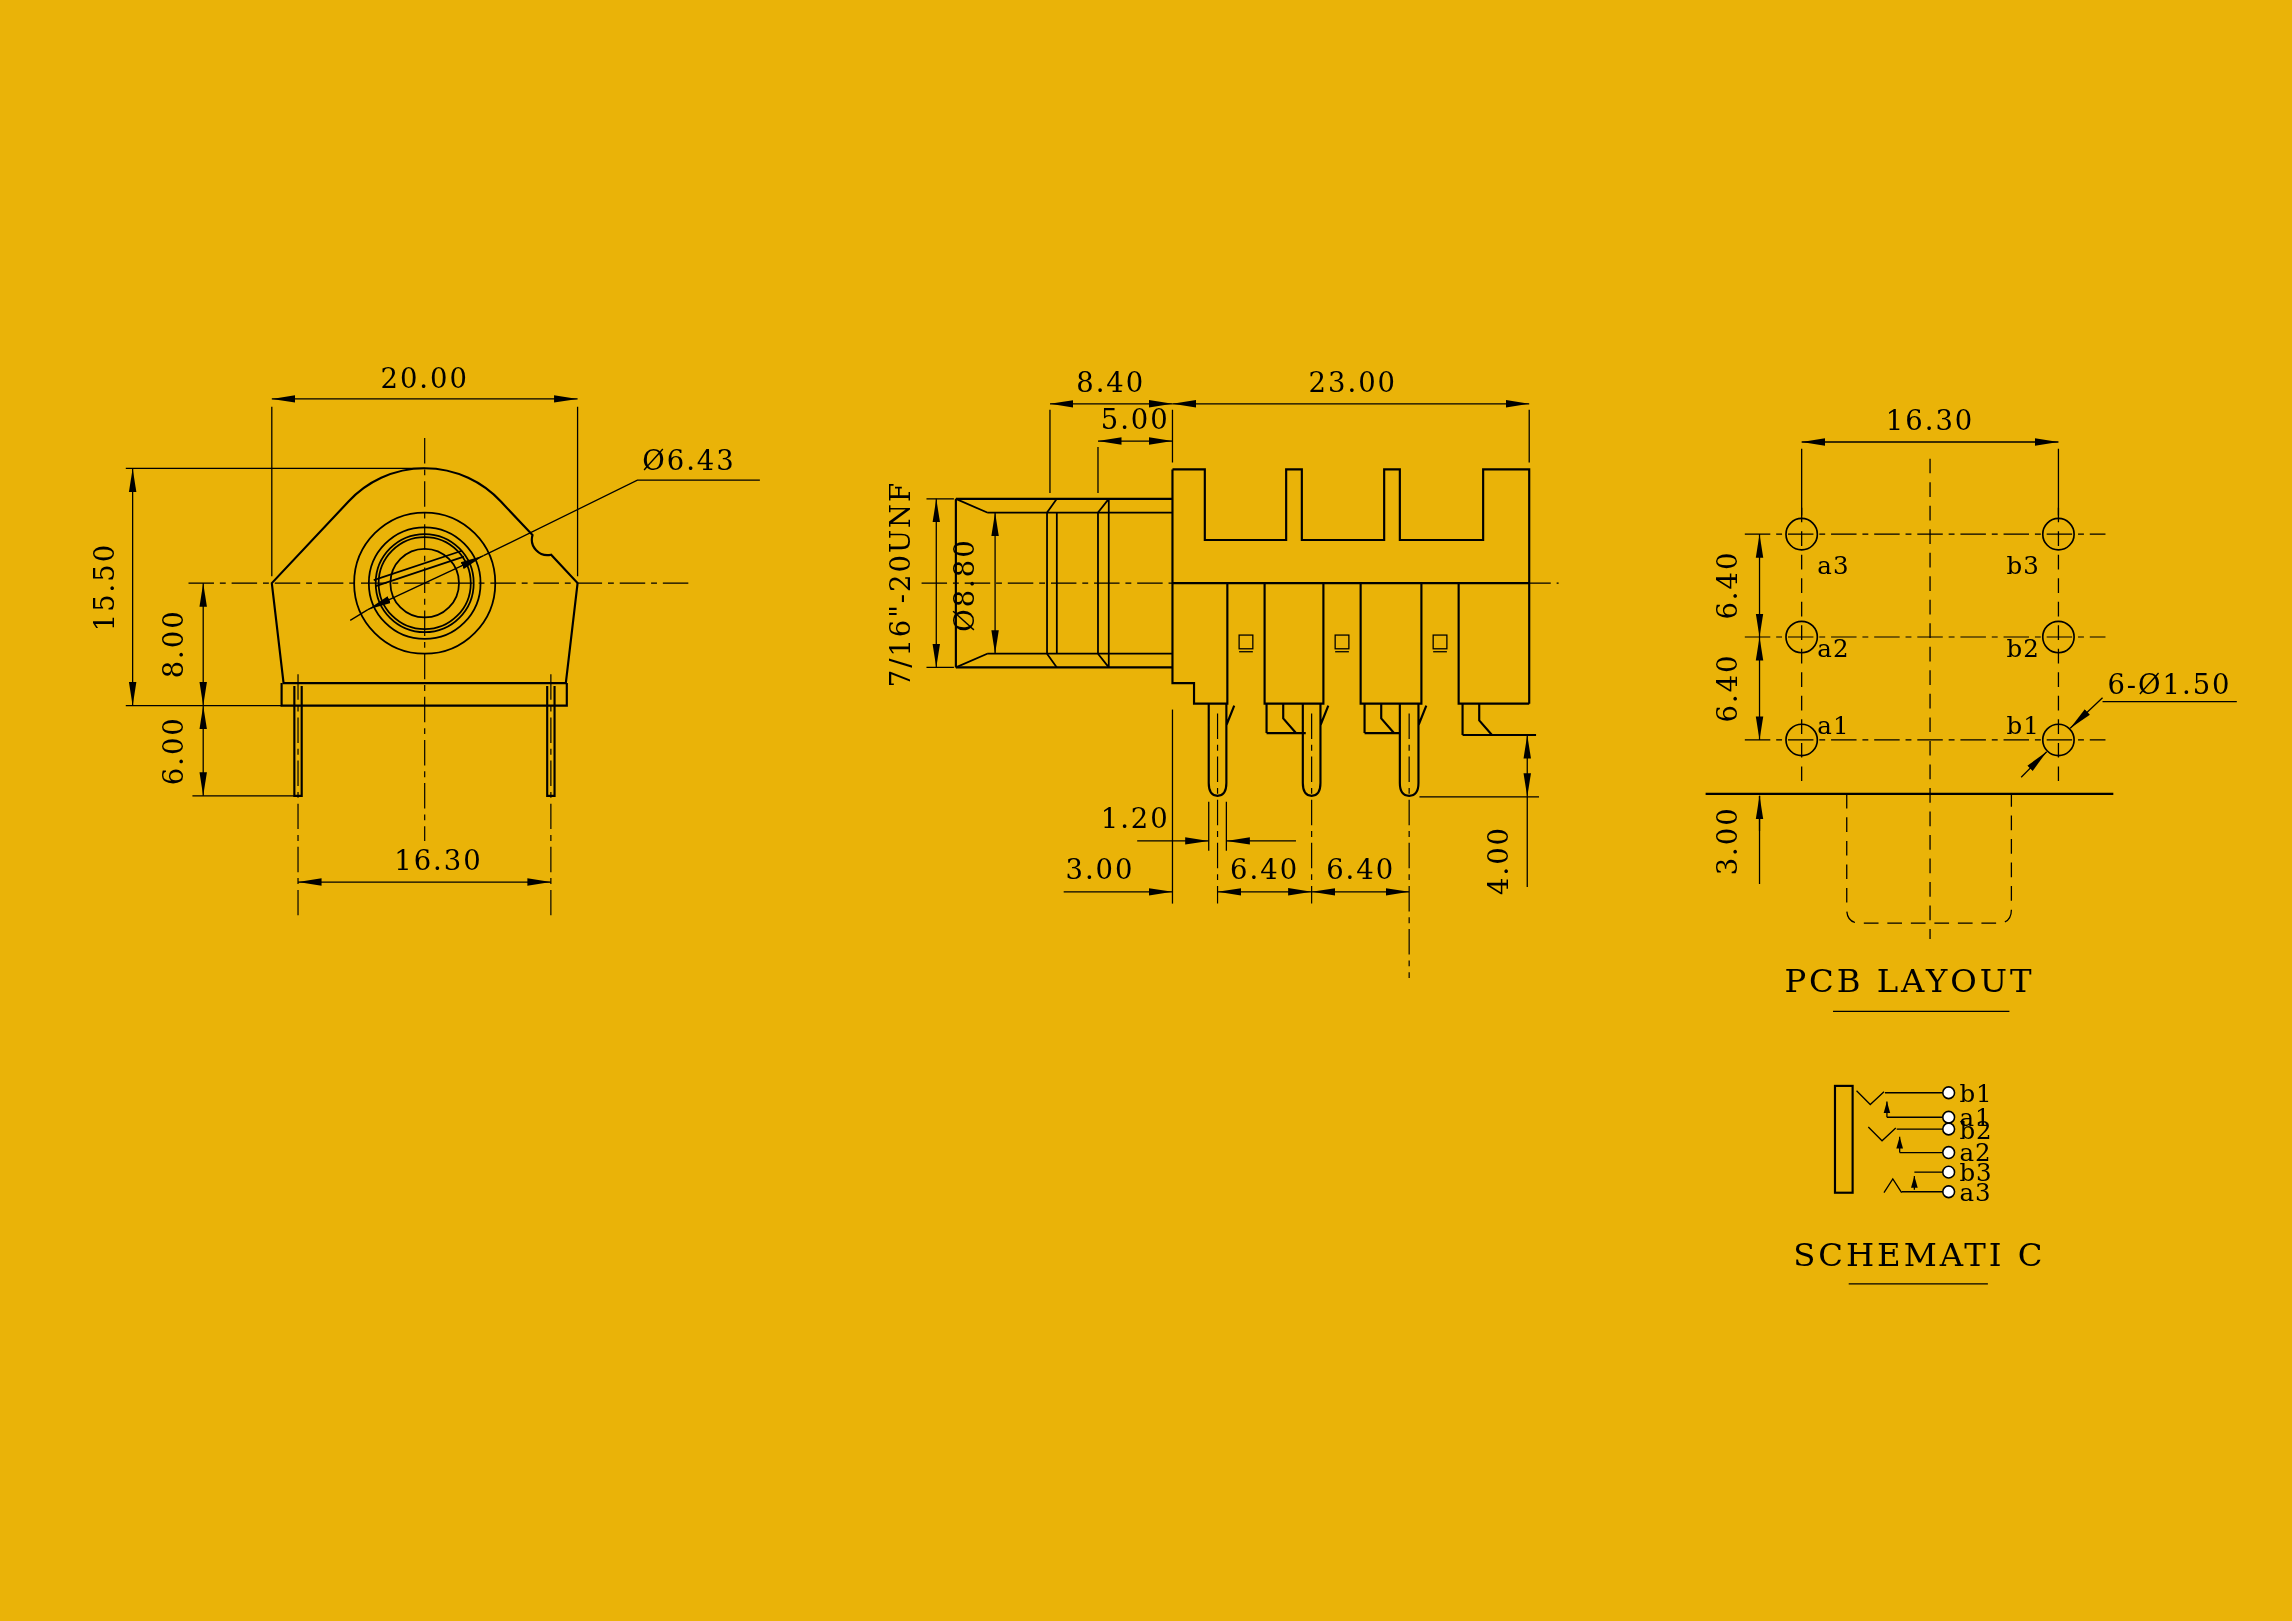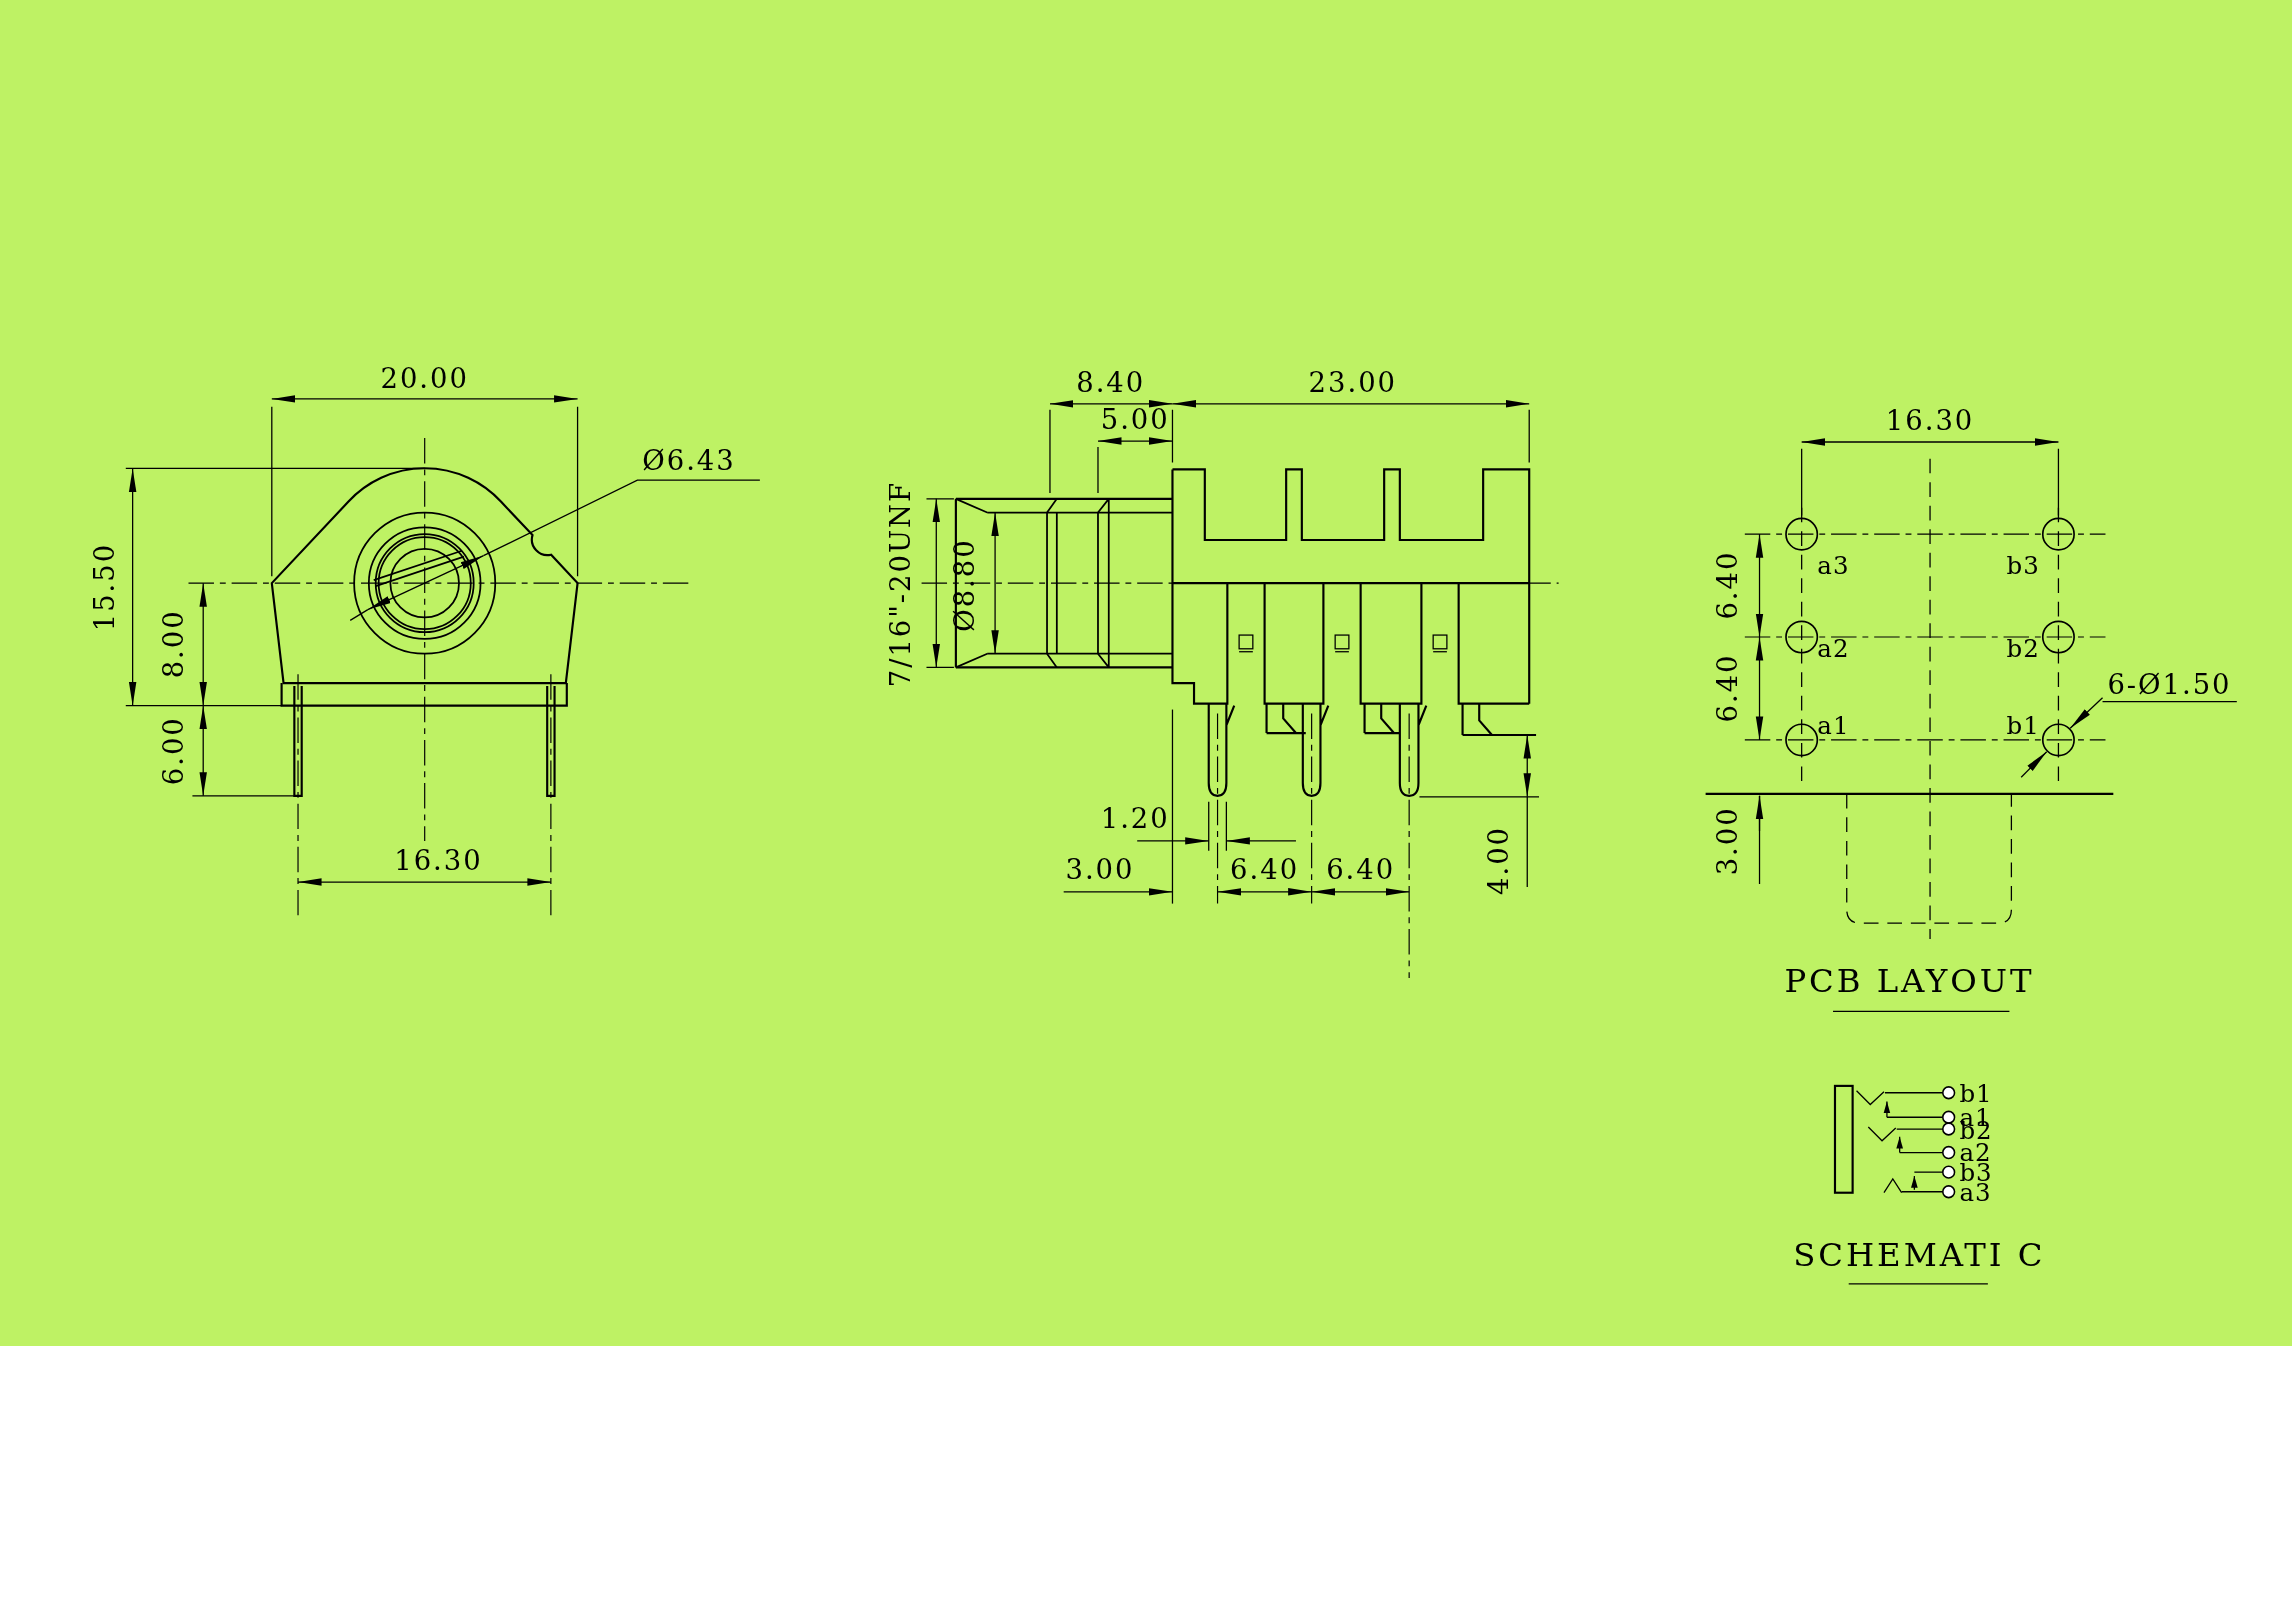--- a/index.html
+++ b/index.html
@@ -1,16 +1,16 @@
 <!DOCTYPE html>
 <html><head>
 <meta charset="utf-8">
 <style>
   html,body{margin:0;padding:0;background:#ffffff;}
-  .page{width:2293px;height:1346px;background:#bef264;position:relative;font-family:"DejaVu Serif",serif;}
+  .page{width:2293px;height:1621px;background:#eab308;position:relative;font-family:"DejaVu Serif",serif;}
   svg{display:block;}
   .ol{fill:none;stroke:#000;stroke-width:2.2;stroke-linejoin:miter;stroke-linecap:butt;}
   .md{fill:none;stroke:#000;stroke-width:1.8;}
   .thin{fill:none;stroke:#000;stroke-width:1.3;}
   .cl{fill:none;stroke:#000;stroke-width:1.2;stroke-dasharray:26 6 6 6;}
   .hid{fill:none;stroke:#000;stroke-width:1.3;stroke-dasharray:15 9;}
   .hole{fill:none;stroke:#000;stroke-width:1.7;}
   .term{fill:#fff;stroke:#000;stroke-width:1.6;}
   text{fill:#000;text-anchor:middle;}
   .dim-t{font-size:28px;letter-spacing:2px;}

